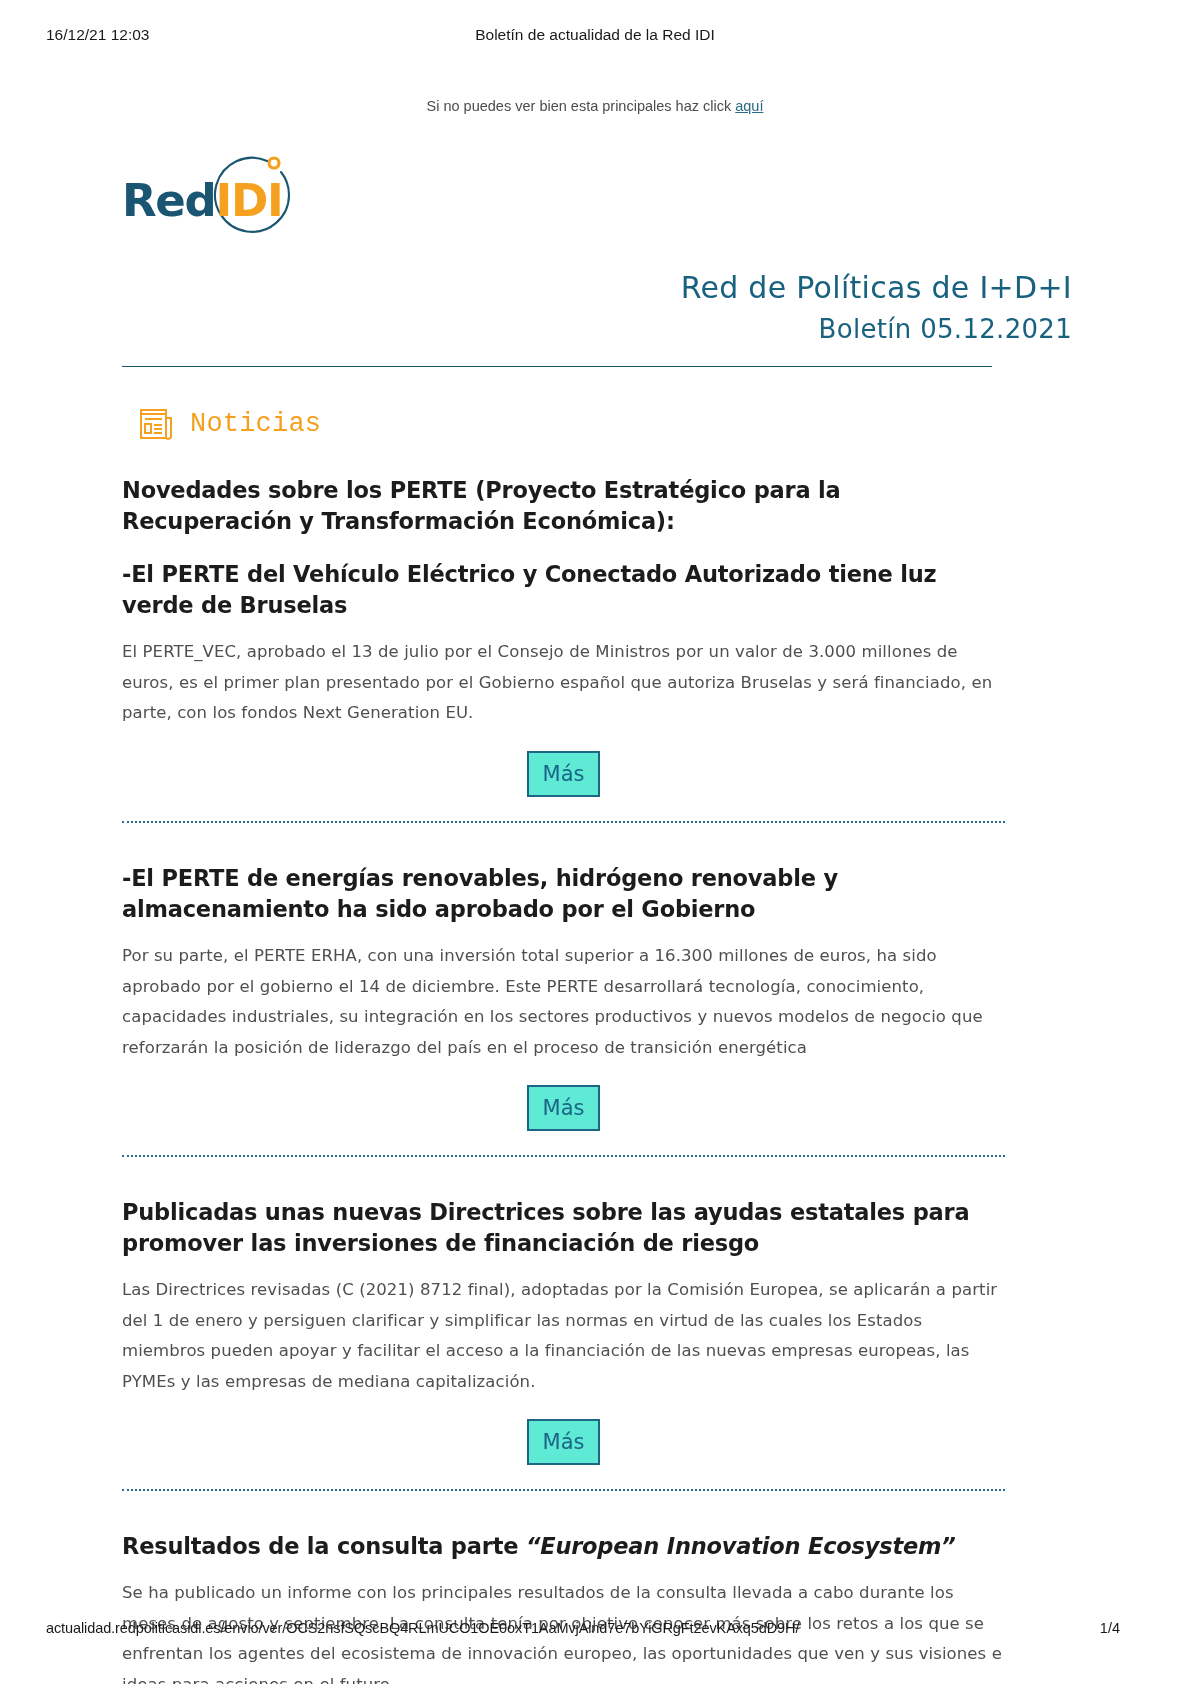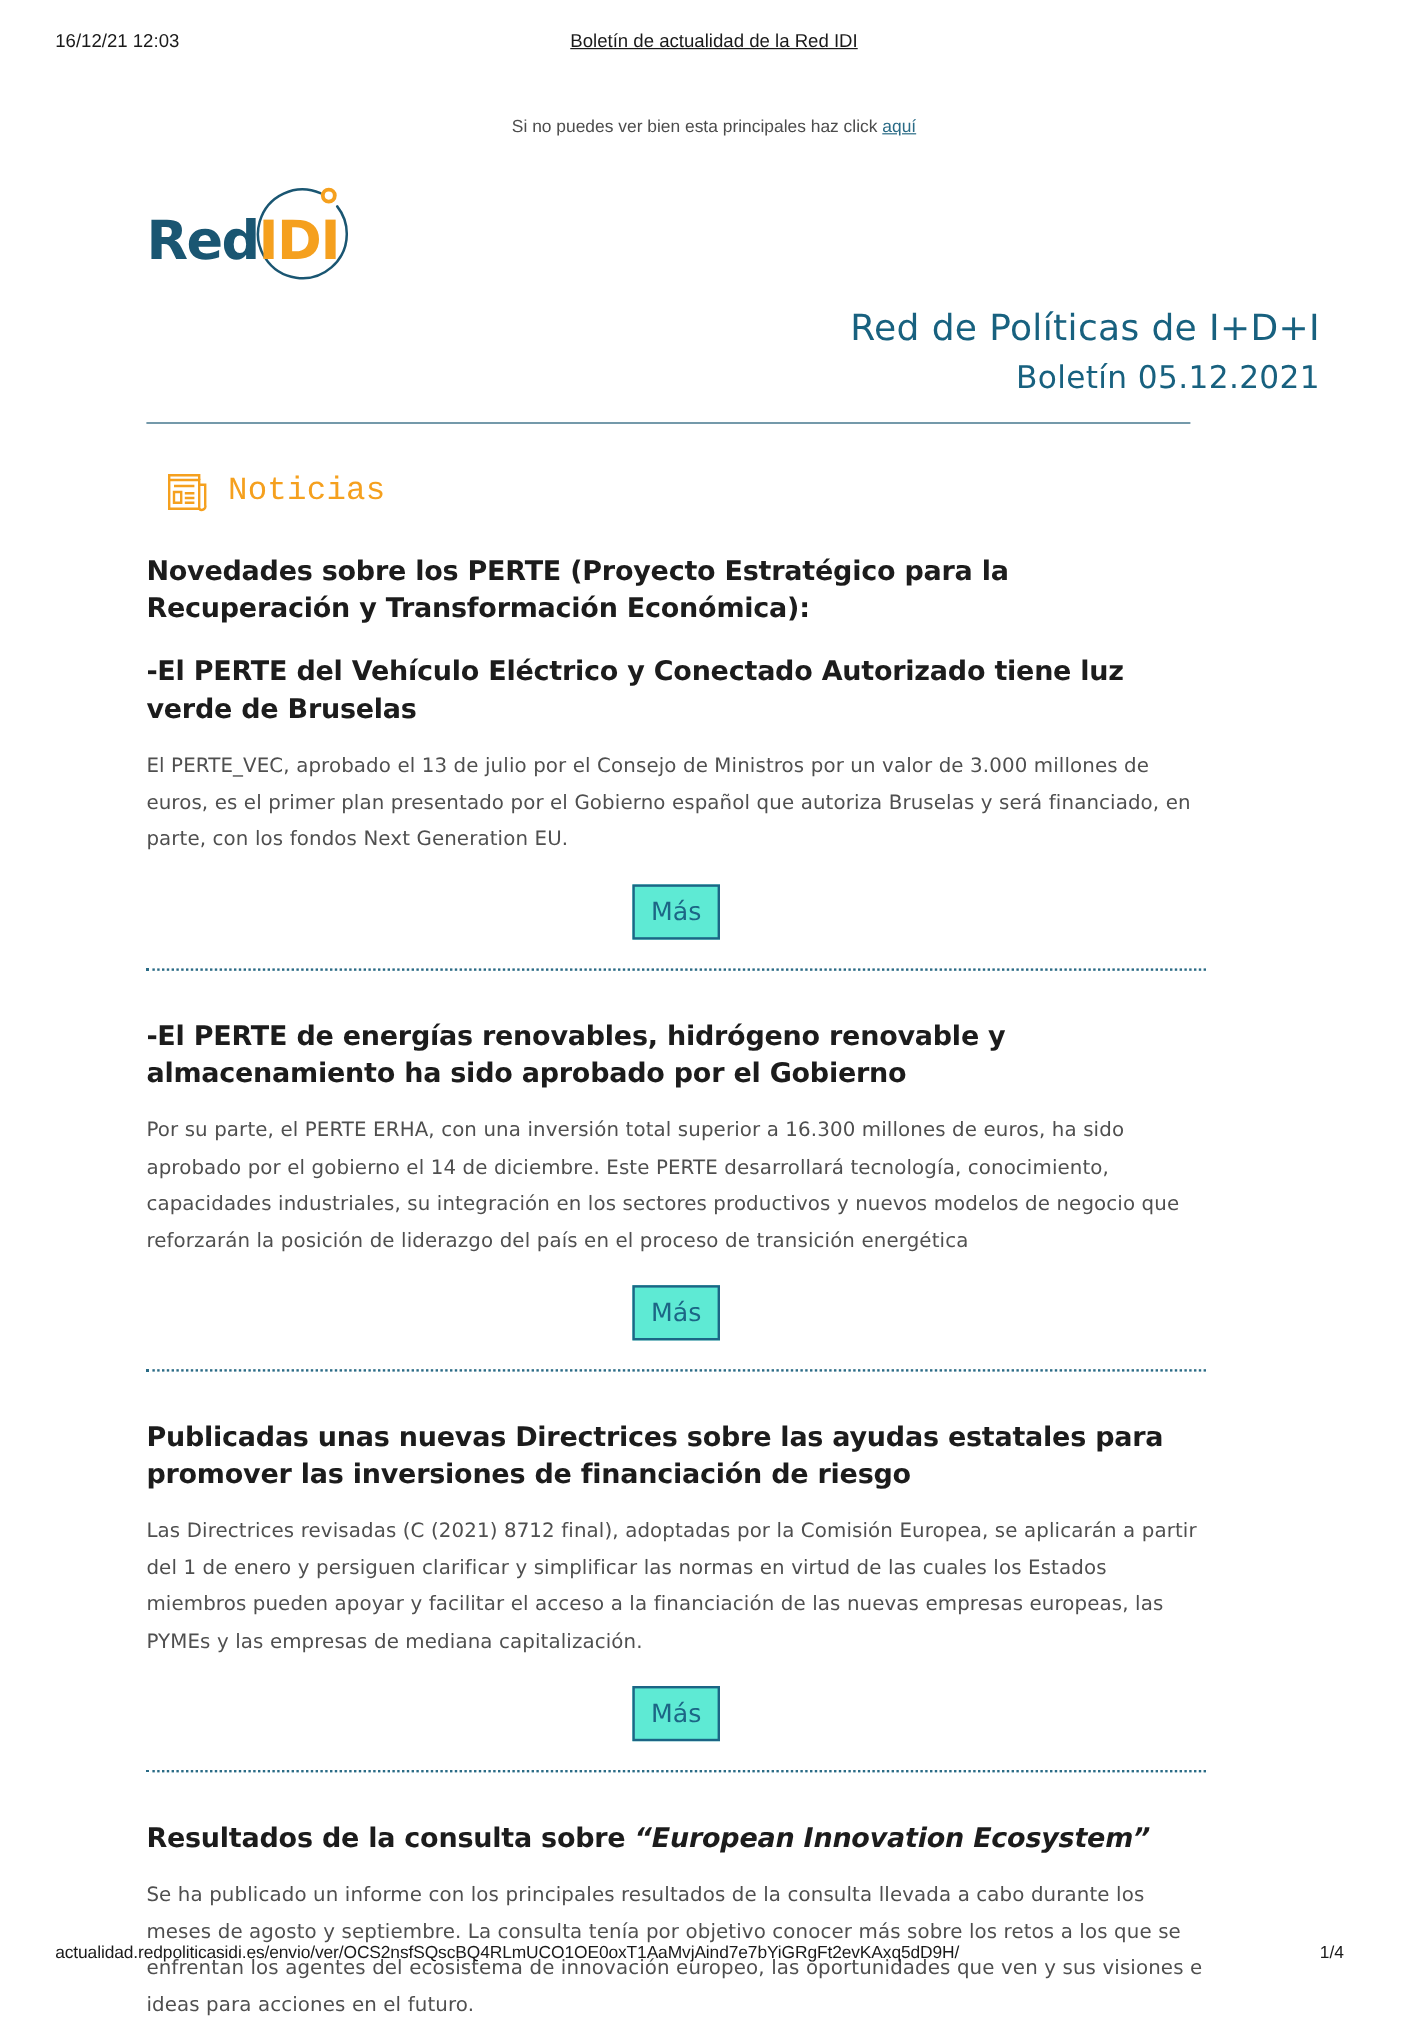--- a/index.html
+++ b/index.html
@@ -33,21 +33,20 @@
     top: 0;
     white-space: nowrap;
   }
   .print-header .ph-title {
     position: absolute;
     left: 0;
     top: 0;
     width: 1190px;
     text-align: center;
     white-space: nowrap;
-    text-decoration: underline;
   }
   .print-footer {
     position: absolute;
     top: 1620px;
     left: 0;
     width: 1166px;
     height: 20px;
     font-size: 14.5px;
     color: #1a1a1a;
   }
@@ -108,22 +107,22 @@
   }
   .logo-text .t-red { color: #1a5672; }
   .logo-text .t-idi { color: #f5a01e; }
   .logo-arc {
     position: absolute;
     left: 63px;
     top: 0px;
   }
 
   .header-titles {
-    margin-top: 14px;
-    padding-right: 90px;
+    margin-top: 28px;
+    padding-right: 118px;
     text-align: right;
     color: #18617f;
     font-family: "DejaVu Sans", sans-serif;
   }
   .header-titles .ht-main {
     font-size: 30px;
     letter-spacing: 0.3px;
     line-height: 1.35;
   }
   .header-titles .ht-sub {
@@ -280,21 +279,21 @@
 
     <div class="article sep">
       <div class="art-title">Publicadas unas nuevas Directrices sobre las ayudas estatales para promover las inversiones de financiación de riesgo</div>
       <div class="art-body">Las Directrices revisadas (C (2021) 8712 final), adoptadas por la Comisión Europea, se aplicarán a partir del 1 de enero y persiguen clarificar y simplificar las normas en virtud de las cuales los Estados miembros pueden apoyar y facilitar el acceso a la financiación de las nuevas empresas europeas, las PYMEs y las empresas de mediana capitalización.</div>
       <div class="btn-row">
         <button class="mas-btn">Más</button>
       </div>
     </div>
 
     <div class="article sep">
-      <div class="art-title"><span>Resultados de la consulta sobre </span><span class="it">“European Innovation Ecosystem”</span></div>
+      <div class="art-title"><span>Resultados de la consulta parte </span><span class="it">“European Innovation Ecosystem”</span></div>
       <div class="art-body">Se ha publicado un informe con los principales resultados de la consulta llevada a cabo durante los meses de agosto y septiembre. La consulta tenía por objetivo conocer más sobre los retos a los que se enfrentan los agentes del ecosistema de innovación europeo, las oportunidades que ven y sus visiones e ideas para acciones en el futuro.</div>
     </div>
 
   </div>
 </div>
 
 <div class="print-footer">
   <span class="pf-url">actualidad.redpoliticasidi.es/envio/ver/OCS2nsfSQscBQ4RLmUCO1OE0oxT1AaMvjAind7e7bYiGRgFt2evKAxq5dD9H/</span>
   <span class="pf-page">1/4</span>
 </div>

